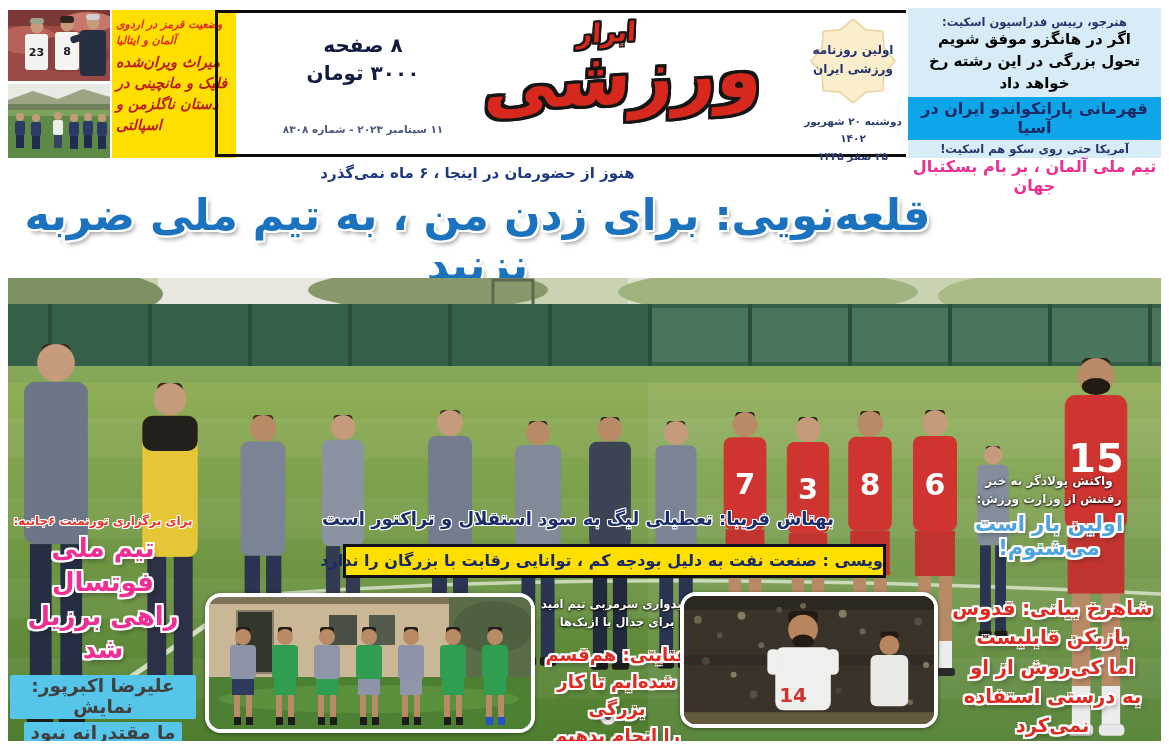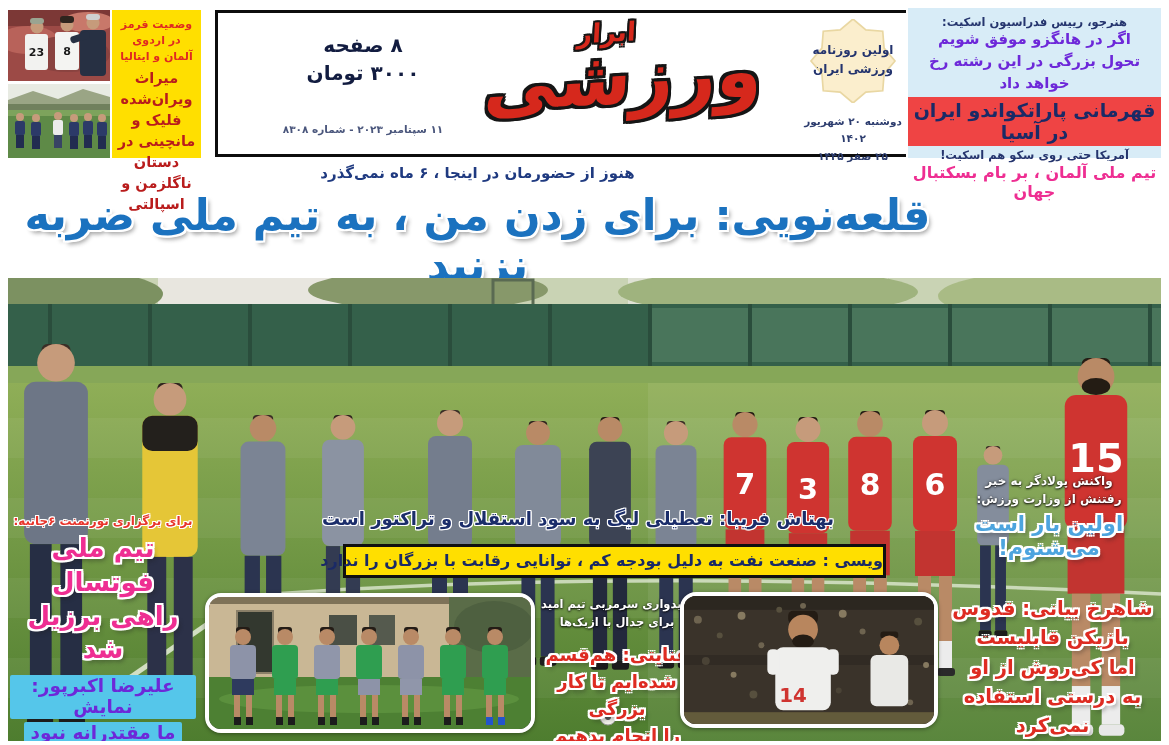--- a/index.html
+++ b/index.html
@@ -12,43 +12,43 @@
   
   .ow1 { text-shadow:-1px -1px 0 #fff,1px -1px 0 #fff,-1px 1px 0 #fff,1px 1px 0 #fff,0 -1px 0 #fff,0 1px 0 #fff,-1px 0 0 #fff,1px 0 0 #fff; }
   .ow2 { text-shadow:-2px -2px 0 #fff,2px -2px 0 #fff,-2px 2px 0 #fff,2px 2px 0 #fff,0 -2px 0 #fff,0 2px 0 #fff,-2px 0 0 #fff,2px 0 0 #fff,3px 4px 4px rgba(30,30,30,.4); }
   .ods { text-shadow:0 1px 2px rgba(0,0,0,.85), 0 0 3px rgba(0,0,0,.6); }
 
   
   .ph-de { left:8px; top:10px; width:102px; height:71px; overflow:hidden; }
   .ph-it { left:8px; top:84px; width:102px; height:74px; overflow:hidden; }
   .ph-de svg, .ph-it svg { display:block; width:100%; height:100%; }
 
-  .yellow-box { left:112px; top:10px; width:89px; height:148px; background:#ffdf00; padding:7px 4px; text-align:center; }
+  .yellow-box { left:112px; top:10px; width:124px; height:148px; background:#ffdf00; padding:7px 4px; text-align:left;font-style:italic; }
   .yb-kicker { font-size:11px; font-weight:bold; color:#e02a20; line-height:1.45; }
   .yb-title  { margin-top:3px; font-size:14.5px; font-weight:bold; color:#b91c1c; line-height:1.45; }
 
   .mast-box { left:215px; top:10px; width:691px; height:147px; border-top:3px solid #0d0d0d; border-bottom:3px solid #0d0d0d; border-left:3px solid #0d0d0d; }
   .price-col { position:absolute; left:55px; top:16px; width:180px; text-align:center; color:#121c40; }
   .price-pages { font-size:20px; font-weight:bold; line-height:1.6; }
   .price-toman { font-size:20px; font-weight:bold; }
   .issue-line { position:absolute; left:40px; top:110px; width:210px; text-align:center; font-size:10.5px; font-weight:bold; color:#4a567c; }
   .logo-wrap { position:absolute; left:230px; top:0; width:350px; height:138px; transform:rotate(-3deg) skewX(-6deg); text-align:center; }
   .logo-small { display:block; font-size:26px; font-weight:bold; color:#d6281c; line-height:1;
                 margin:6px 38px 0 0; text-shadow:-2px -2px 0 #151515,2px -2px 0 #151515,-2px 2px 0 #151515,2px 2px 0 #151515,0 2px 0 #151515,0 -2px 0 #151515,2px 0 0 #151515,-2px 0 0 #151515; }
   .logo-big { display:block; font-size:74px; font-weight:bold; color:#d6281c; line-height:1.1; margin-top:-8px;
               text-shadow:-3px -3px 0 #151515,3px -3px 0 #151515,-3px 3px 0 #151515,3px 3px 0 #151515,0 3px 0 #151515,0 -3px 0 #151515,3px 0 0 #151515,-3px 0 0 #151515; }
   .badge-col { position:absolute; left:583px; top:4px; width:104px; height:140px; }
   .badge-svg { position:absolute; left:8px; top:2px; width:88px; height:84px; }
   .badge-text { position:absolute; left:0; top:24px; width:104px; text-align:center; font-size:12px; font-weight:bold; color:#24346e; line-height:1.55; }
   .badge-dates { position:absolute; left:-6px; top:96px; width:116px; text-align:center; font-size:10.5px; font-weight:bold; color:#2c3c6e; line-height:1.65; }
 
   .blue-block { left:908px; top:8px; width:253px; height:150px; background:#d8ecf7; text-align:center; padding-top:7px; }
   .tr-kicker { font-size:11.5px; font-weight:bold; color:#25356e; }
-  .tr-b { font-size:15px; font-weight:bold; color:#6d28d9; line-height:1.45; }
-  .tr-hl { display:block; background:#ef4444; color:#1a2a66; font-size:19px; font-weight:bold; padding:2px 0 3px; margin:3px 0 2px; }
+  .tr-b { font-size:15px; font-weight:bold; color:#000000; line-height:1.45; }
+  .tr-hl { display:block; background:#0ea5e9; color:#1a2a66; font-size:16px; font-weight:bold; padding:2px 0 3px; margin:3px 0 2px; }
   .tr-sub { font-size:11.5px; font-weight:bold; color:#25356e; }
   .tr-bb { font-size:16px; font-weight:bold; color:#ee2e92; margin-top:1px; }
 
   
   .headline-zone { left:0; top:160px; width:955px; height:118px; text-align:center; }
   .hl-kicker { font-size:15px; font-weight:bold; color:#1f3a80; margin-top:4px; }
   .hl-main { font-size:43px; font-weight:bold; color:#1b72bf; margin-top:8px; letter-spacing:-1px; }
 
   
   .main-photo { left:8px; top:278px; width:1153px; height:463px; overflow:hidden; }
@@ -60,21 +60,21 @@
   .pg-big { font-size:21px; font-weight:bold; color:#4da4de; margin-top:4px; }
 
   .fariba-line { left:270px; top:230px; width:600px; text-align:center; font-size:18px; font-weight:bold; color:#1b2d6a; white-space:nowrap; }
   .veisi-bar { left:335px; top:266px; width:543px; height:34px; background:#ffdf00; border:3px solid #101010; text-align:center;
                font-size:16px; font-weight:bold; color:#1a2a66; line-height:27px; white-space:nowrap; }
 
   .bl-block { left:2px; top:236px; width:186px; text-align:center; }
   .bl-kicker { font-size:12px; font-weight:bold; color:#e8342b; }
   .bl-title { font-size:26px; font-weight:bold; color:#ee2e92; line-height:1.3; margin-top:4px; }
   .bl-quote { margin-top:5px; }
-  .bl-quote span { display:inline-block; background:#55c6ea; color:#6d28d9; font-size:18.5px; font-weight:bold; padding:0 6px 2px; margin-top:3px; border-radius:2px; }
+  .bl-quote span { display:inline-block; background:#55c6ea; color:#404040; font-size:18.5px; font-weight:bold; padding:0 6px 2px; margin-top:3px; border-radius:2px; }
 
   .inset { border:4px solid #fff; border-radius:16px; overflow:hidden; box-shadow:0 1px 4px rgba(0,0,0,.4); background:#222; }
   .inset svg { display:block; width:100%; height:100%; }
   .inset-futsal { left:197px; top:315px; width:330px; height:140px; }
   .inset-14 { left:672px; top:314px; width:258px; height:136px; }
 
   .mid-text { left:529px; top:318px; width:160px; text-align:center; }
   .mid-kicker { font-size:11.5px; font-weight:bold; color:#fff; line-height:1.55; }
   .mid-quote { margin-top:9px; font-size:18px; font-weight:bold; color:#de2b22; line-height:1.5; }
 

